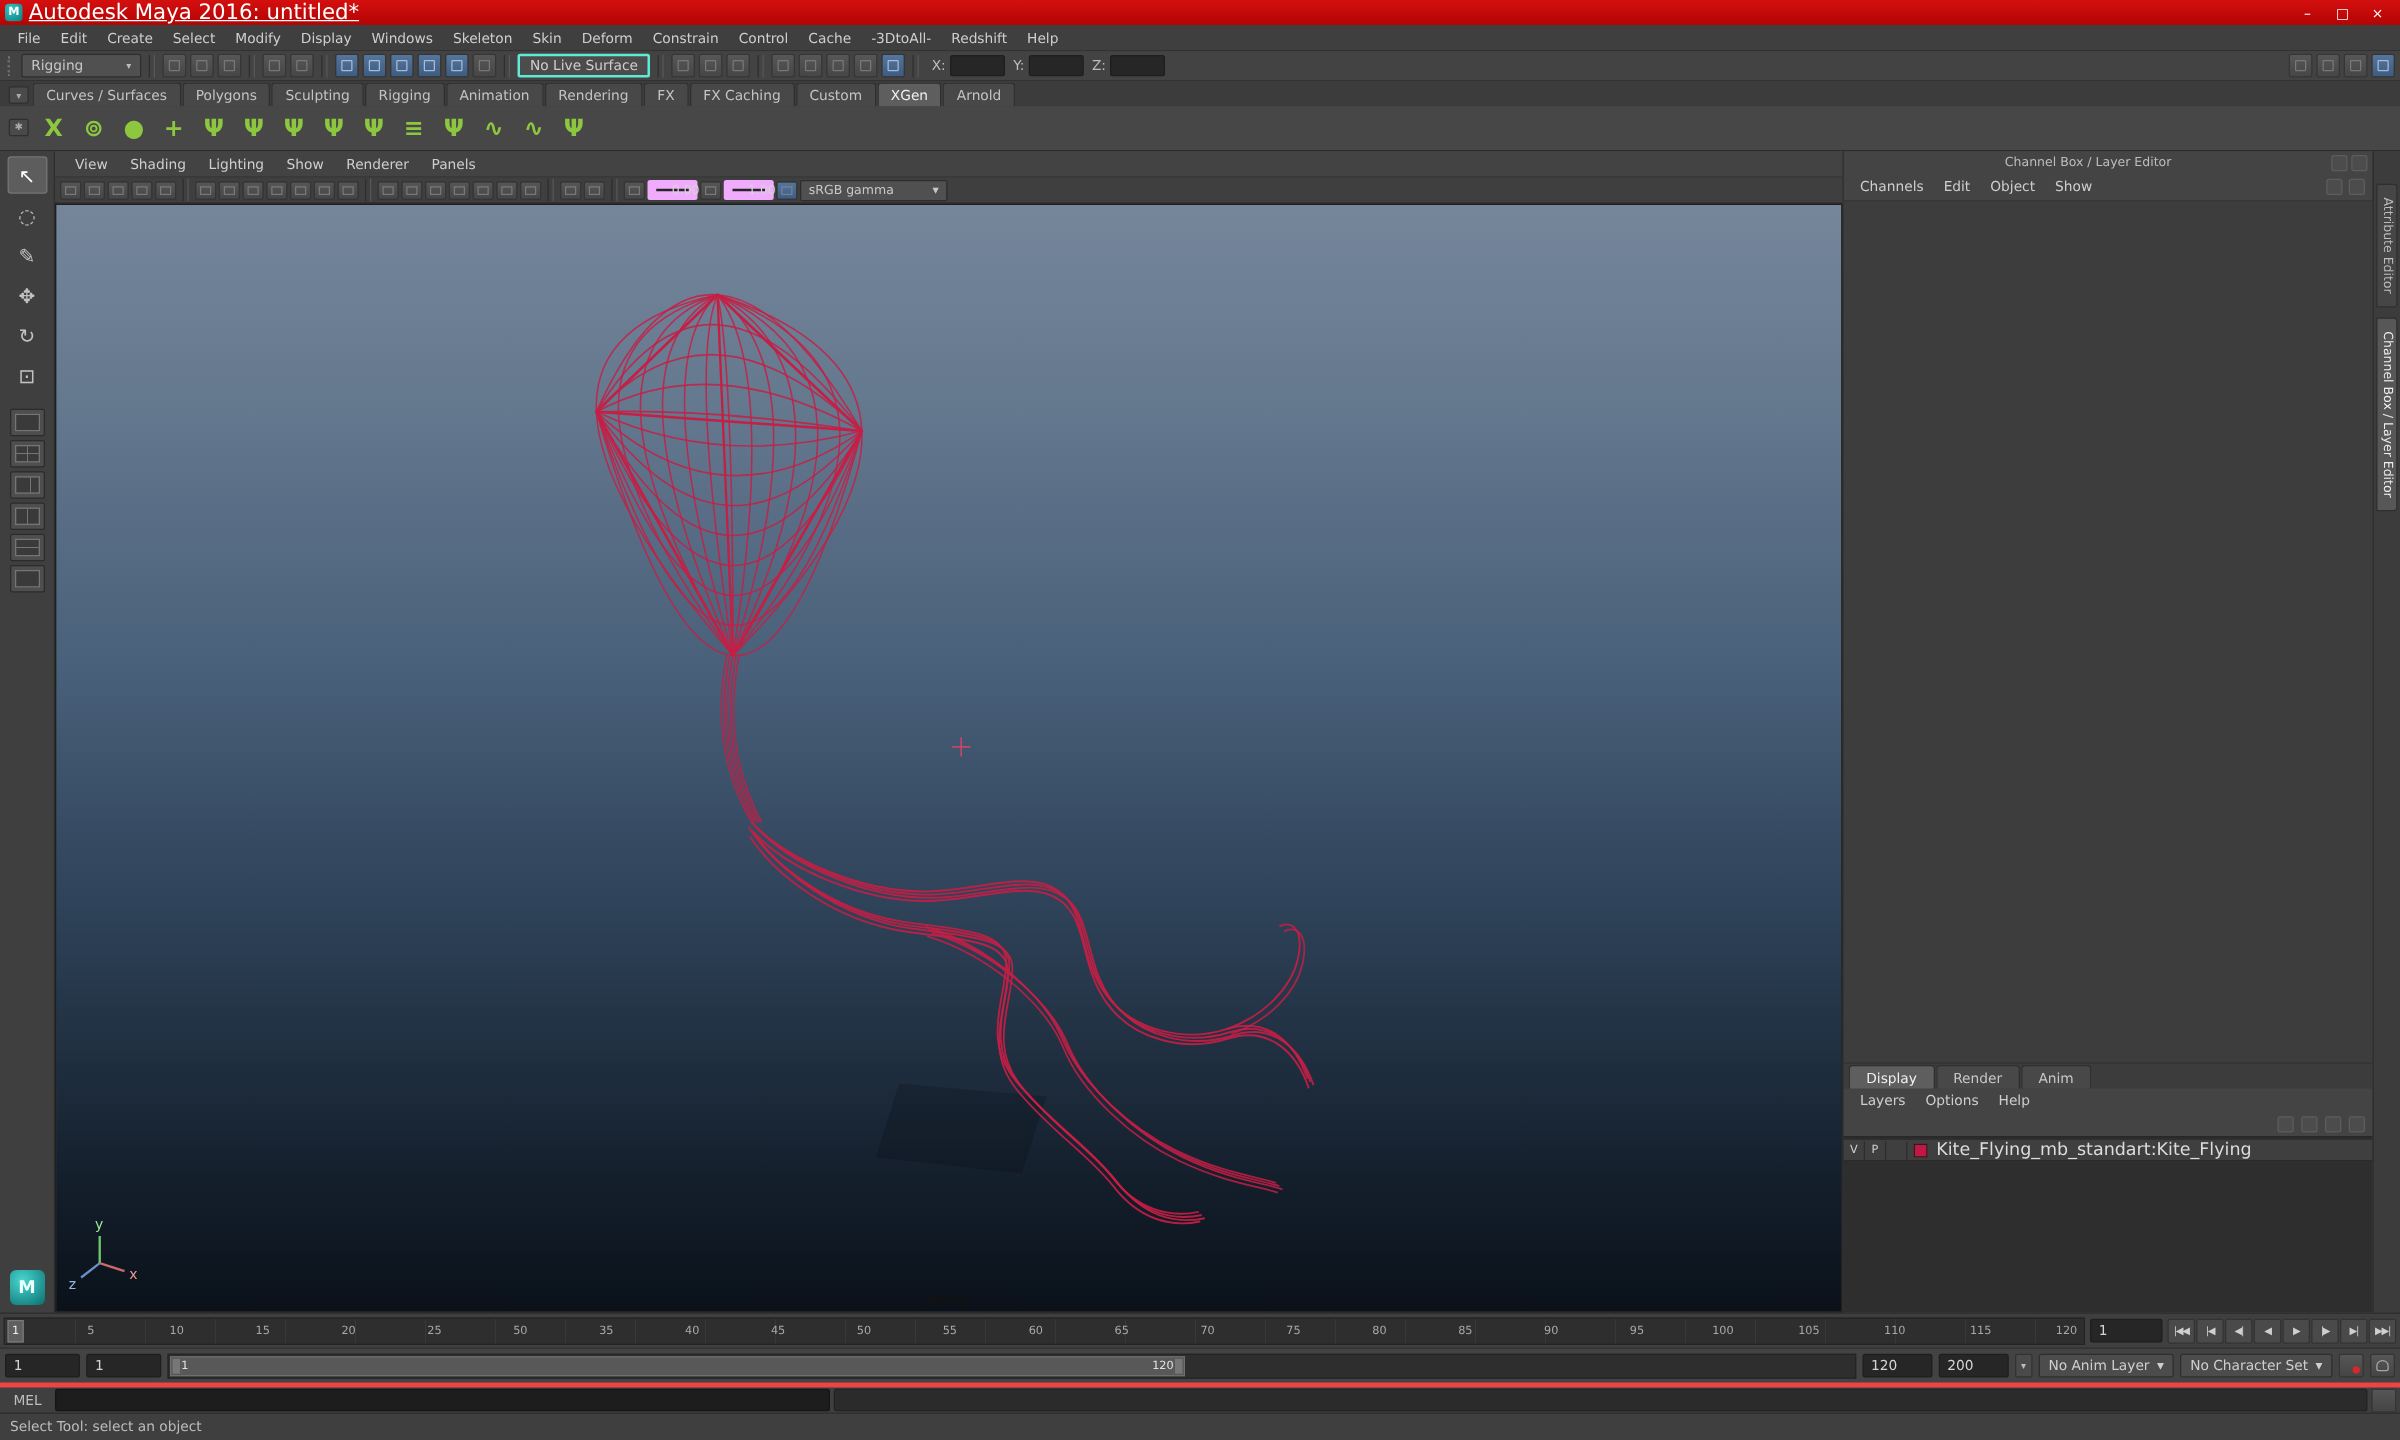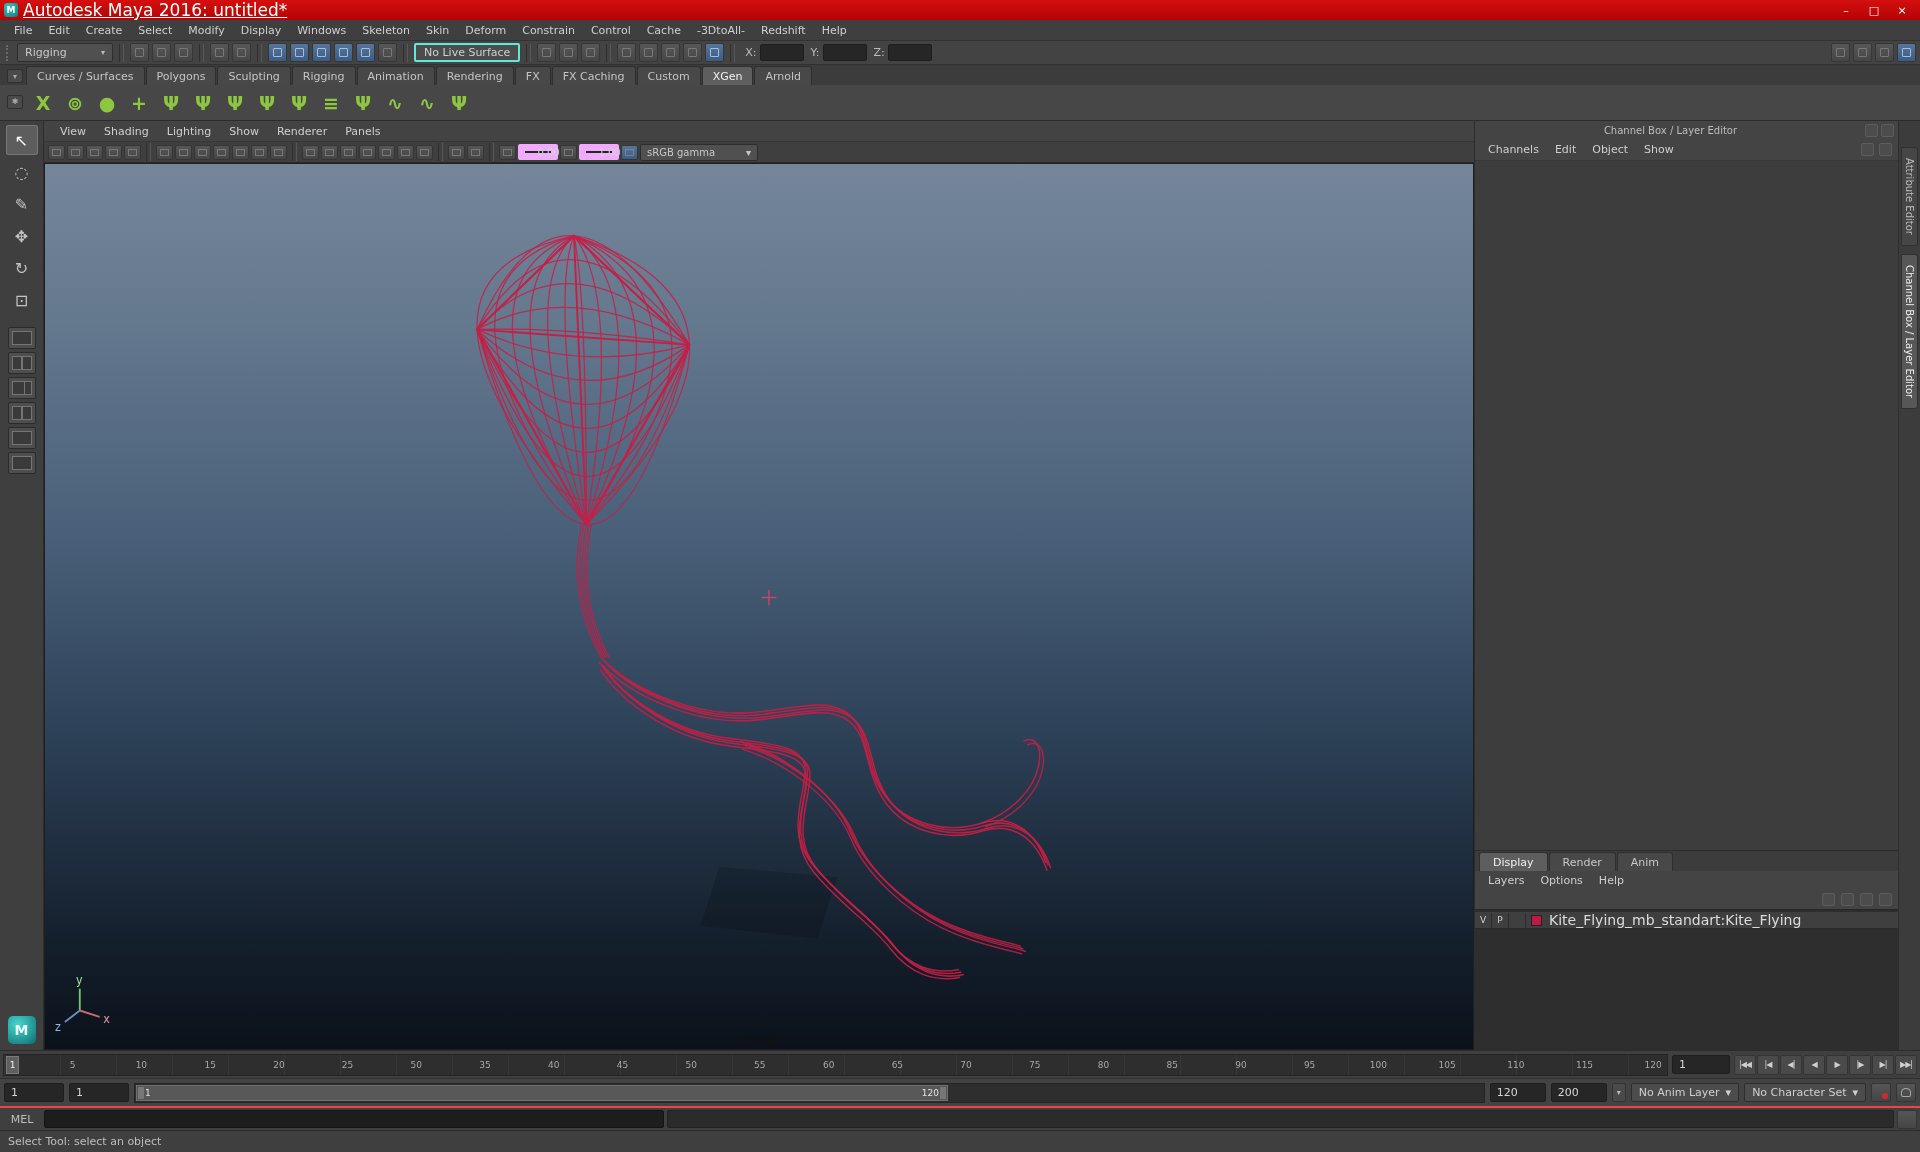--- a/index.html
+++ b/index.html
@@ -107,21 +107,21 @@
   .range-track { flex:1; height:20px; background:#2e2e2e; border:1px solid #242424; position:relative; }
   .range-bar { position:absolute; left:1px; top:1px; bottom:1px; width:60.2%; background:#585858; border:1px solid #6f6f6f; display:flex; align-items:center; justify-content:space-between; padding:0 8px; font-size:9px; color:#e2e2e2; }
   .range-bar::before, .range-bar::after { content:""; position:absolute; top:0; bottom:0; width:6px; background:#777; border:1px solid #555; }
   .range-bar::before { left:0; } .range-bar::after { right:0; }
   .mini-arrow { width:14px; height:19px; display:grid; place-items:center; font-size:8px; color:#bbb; background:#4a4a4a; border:1px solid #333; border-radius:2px; }
   .rdd { height:19px; display:flex; align-items:center; gap:6px; padding:0 7px; background:#4c4c4c; border:1px solid #2e2e2e; border-radius:2px; color:#cfcfcf; }
   .keybtn { width:20px; height:19px; border-radius:2px; background:linear-gradient(#565656,#454545); border:1px solid #353535; position:relative; }
   .keybtn.red-dot::after { content:""; position:absolute; right:2px; bottom:2px; width:6px; height:6px; border-radius:50%; background:#d02a2a; }
   .keybtn.key::after { content:""; position:absolute; inset:4px; border:1px solid #bfbfbf; border-radius:50% 50% 2px 2px; opacity:.8; }
   
-  .cmd-row { height:24px; background:#3f3f3f; border-top:2px solid #ef4444; display:flex; align-items:center; gap:3px; padding:0 3px; flex:0 0 auto; }
+  .cmd-row { height:24px; background:#3f3f3f; border-top:4px solid #ef4444; display:flex; align-items:center; gap:3px; padding:0 3px; flex:0 0 auto; }
   .mel-label { width:38px; text-align:center; color:#bdbdbd; }
   .cmd-input { width:620px; height:18px; background:#1d1d1d; border:1px solid #151515; border-radius:2px; }
   .cmd-output { flex:1; height:18px; background:#2b2b2b; border:1px solid #222; border-radius:2px; }
   .help-row { height:22px; background:#3f3f3f; border-top:1px solid #2c2c2c; display:flex; align-items:center; padding-left:8px; color:#bdbdbd; flex:0 0 auto; }
 </style>
 </head>
 <body>
 
 <div class="title-bar">
   <div class="app-icon">M</div>

